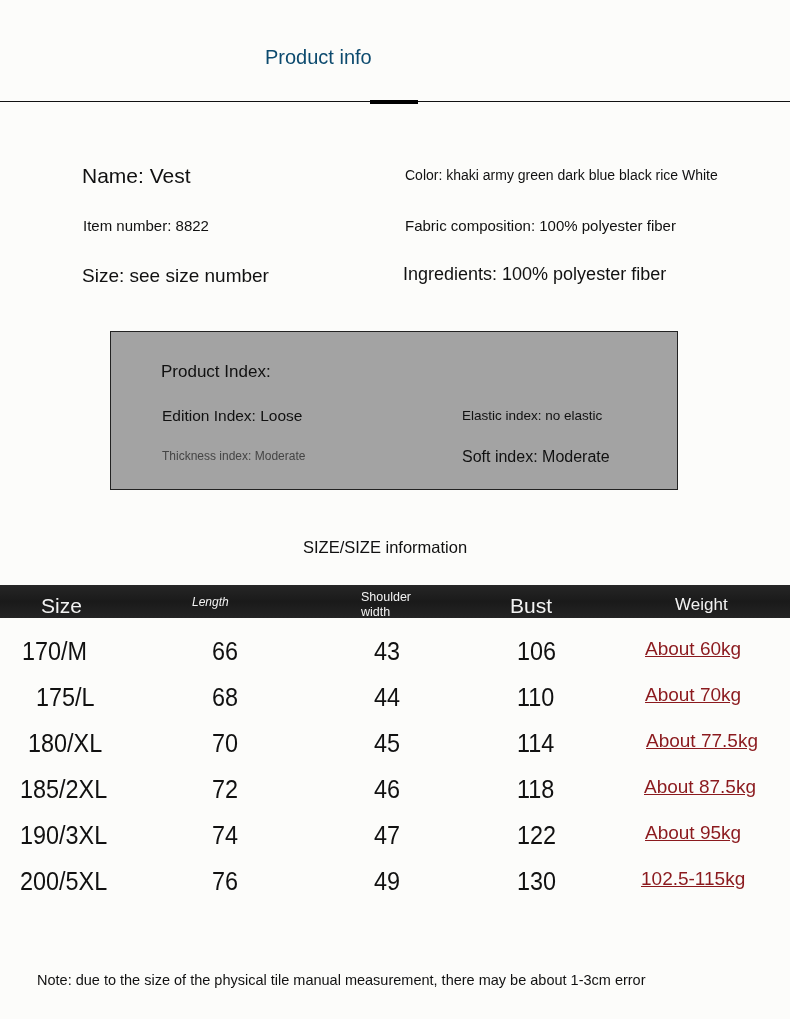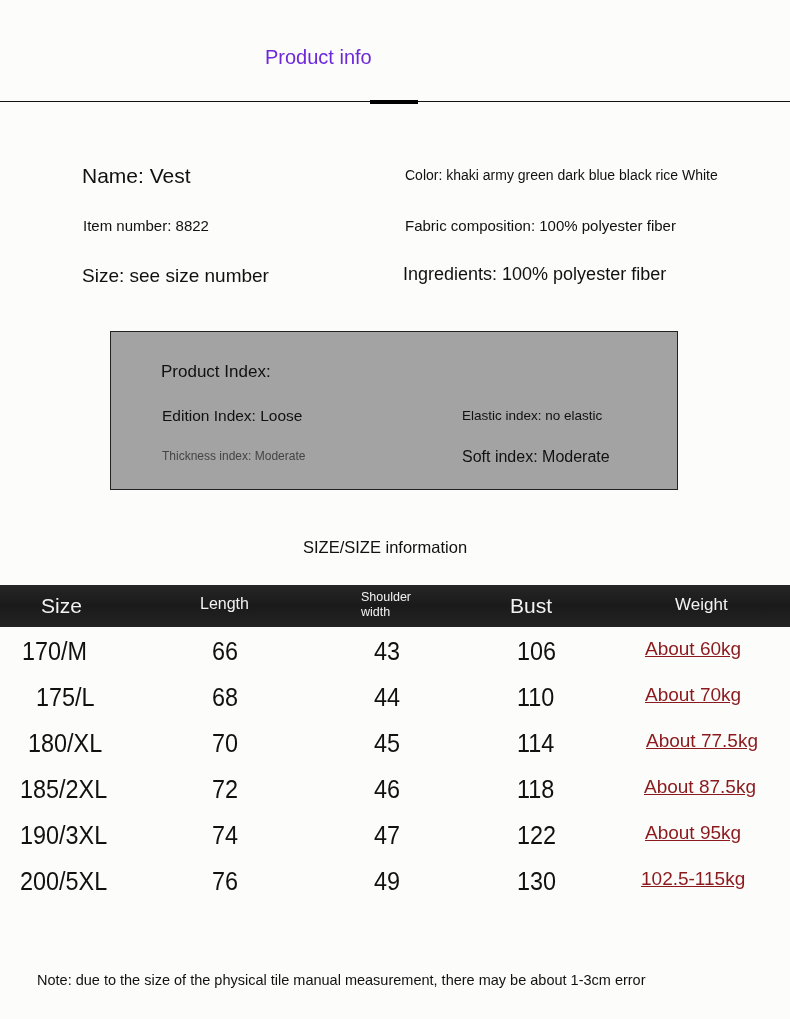--- a/index.html
+++ b/index.html
@@ -1,48 +1,48 @@
 <!DOCTYPE html>
 <html><head>
 <meta charset="utf-8">
 <style>
   html, body { margin:0; padding:0; }
   body {
     width:790px; height:1019px; background:#fcfcfa; position:relative;
     font-family:"Liberation Sans", sans-serif; color:#111; overflow:hidden;
   }
   .abs { position:absolute; white-space:nowrap; }
-  .title { left:265px; top:46px; font-size:20px; color:#6d28d9; }
+  .title { left:265px; top:46px; font-size:20px; color:#0c4a6e; }
   .rule { left:0; top:101px; width:790px; height:1px; background:#111; }
   .rule-accent { left:370px; top:100px; width:48px; height:4px; background:#000; }
 
   .info-l1 { left:82px; top:164px; font-size:21px; }
   .info-l2 { left:83px; top:217px; font-size:15px; }
   .info-l3 { left:82px; top:265px; font-size:19px; }
   .info-r1 { left:405px; top:167px; font-size:14px; }
   .info-r2 { left:405px; top:217px; font-size:15px; }
   .info-r3 { left:403px; top:264px; font-size:18px; }
 
   .index-box { left:110px; top:331px; width:566px; height:157px; border:1.5px solid #222; background:#a3a3a3; }
   .idx-title { left:50px; top:30px; font-size:17px; }
   .idx-edition { left:51px; top:75px; font-size:15.5px; }
   .idx-thick { left:51px; top:117px; font-size:12px; color:#444; }
   .idx-elastic { left:351px; top:76px; font-size:13.5px; }
   .idx-soft { left:351px; top:116px; font-size:16px; }
 
   .size-title { left:303px; top:538px; font-size:16.5px; }
 
   .table-head {
-    left:0; top:585px; width:790px; height:42px;
+    left:0; top:585px; width:790px; height:33px;
     background:linear-gradient(#262626,#1a1a1a 50%,#242424);
     color:#f2f2f2;
   }
   .th { position:absolute; white-space:nowrap; }
   .th-size { left:41px; top:9px; font-size:21px; }
-  .th-length { left:200px; top:10px; font-size:16px; }
+  .th-length { left:192px; top:10px; font-size:12px;font-style:italic; }
   .th-shoulder { left:361px; top:5px; font-size:12.5px; line-height:15px; }
   .th-bust { left:510px; top:9px; font-size:21px; }
   .th-weight { left:675px; top:10px; font-size:17px; }
 
   .rows { left:0; top:628px; width:790px; }
   .row { position:relative; height:46px;padding-left:9px; }
   .cell { position:absolute; top:8px; font-size:26px; transform:scaleX(0.9); transform-origin:left; white-space:nowrap; color:#111; }
   .c-size { left:22px; }
   .c-len { left:212px; }
   .c-sh { left:374px; }

